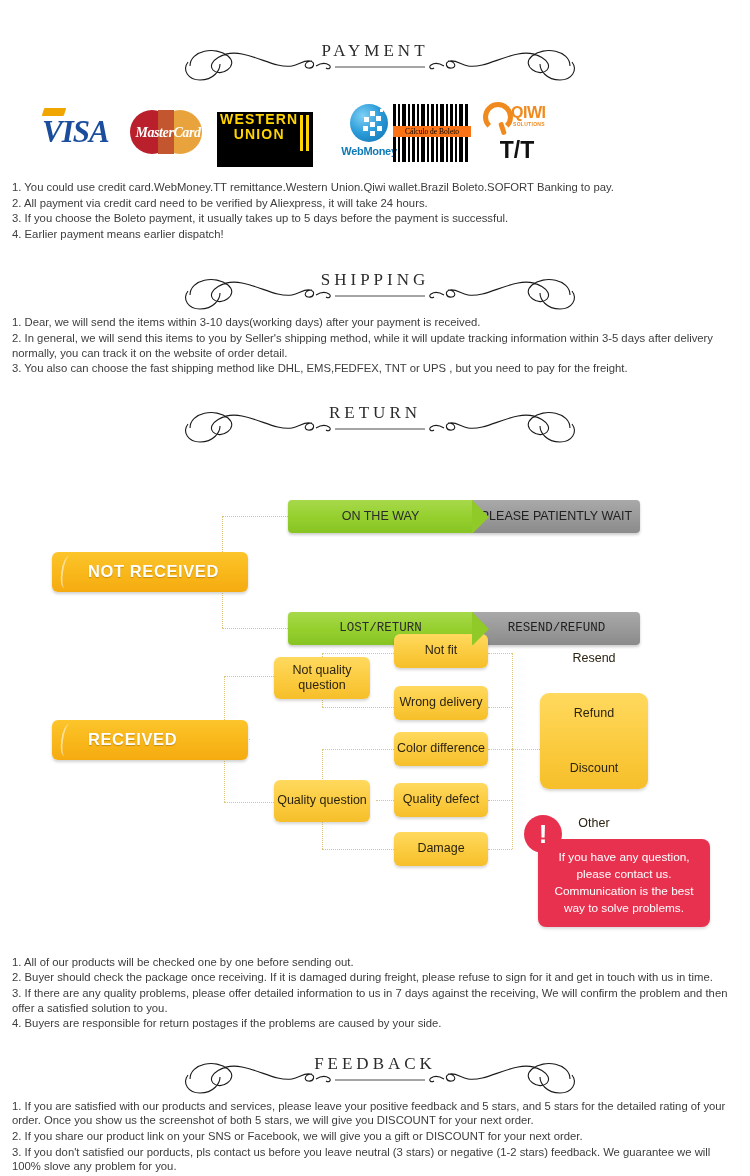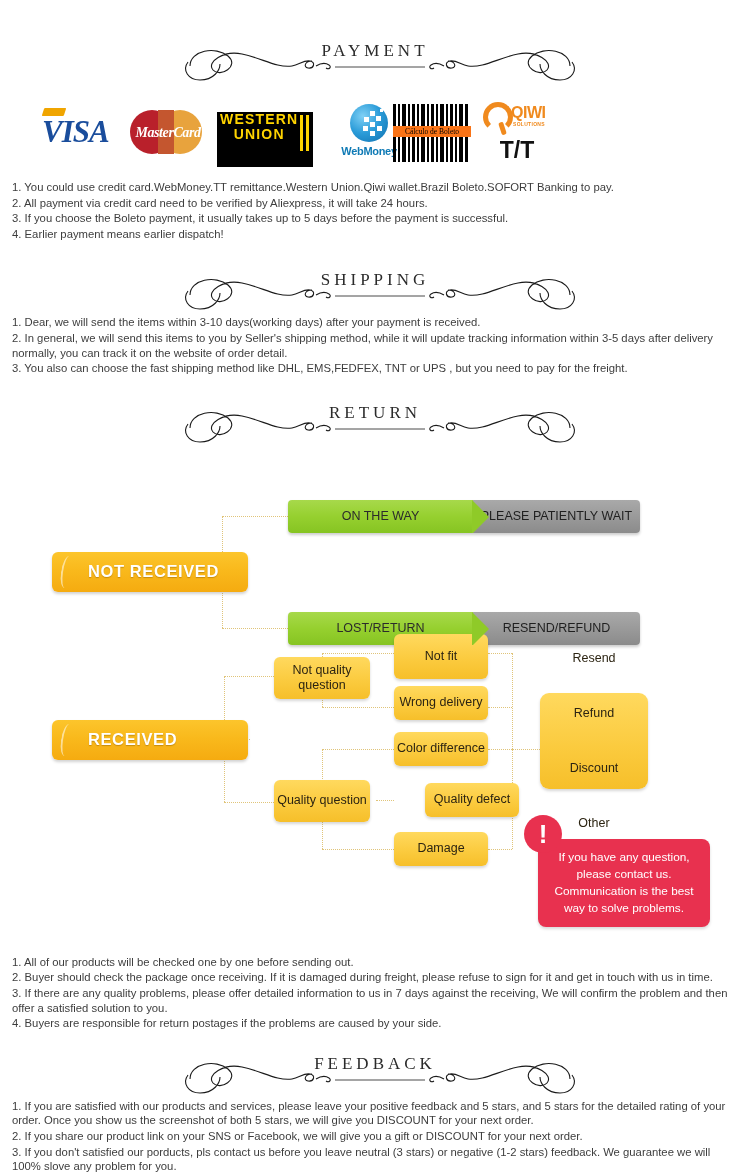--- a/index.html
+++ b/index.html
@@ -455,21 +455,21 @@
     <div class="tag" style="left:52px; top:100px; width:196px;">
       <span class="notch"></span>
       <span class="lbl">NOT RECEIVED</span>
     </div>
 
     <div class="arrowbar" style="left:288px; top:48px; width:352px;">
       <div class="seg-green" style="width:185px;">ON THE WAY</div>
       <div class="seg-gray">PLEASE PATIENTLY WAIT</div>
     </div>
 
-    <div class="arrowbar" style="left:288px; top:160px; width:352px;">
+    <div class="arrowbar" style="left:288px; top:160px; width:352px;font-family:Liberation Mono, monospace;">
       <div class="seg-green" style="width:185px;">LOST/RETURN</div>
       <div class="seg-gray">RESEND/REFUND</div>
     </div>
   </div>
 
   <div class="flow-received">
 
     <div class="dotline dot-v" style="left:224px; top:59px; height:126px;"></div>
     <div class="dotline dot-h" style="left:224px; top:59px; width:50px;"></div>
     <div class="dotline dot-h" style="left:224px; top:185px; width:50px;"></div>
@@ -497,30 +497,30 @@
       <span class="lbl">RECEIVED</span>
     </div>
 
     <div class="node" style="left:274px; top:40px; width:96px; height:42px;">
       <span>Not quality question</span>
     </div>
     <div class="node" style="left:274px; top:163px; width:96px; height:42px;">
       <span>Quality question</span>
     </div>
 
-    <div class="node" style="left:394px; top:17px; width:94px; height:45px;">
+    <div class="node" style="left:394px; top:17px; width:94px; height:34px;">
       <span>Not fit</span>
     </div>
     <div class="node" style="left:394px; top:69px; width:94px; height:34px;">
       <span>Wrong delivery</span>
     </div>
     <div class="node" style="left:394px; top:115px; width:94px; height:34px;">
       <span>Color difference</span>
     </div>
-    <div class="node" style="left:394px; top:166px; width:94px; height:34px;margin-left:31px;">
+    <div class="node" style="left:394px; top:166px; width:94px; height:34px;">
       <span>Quality defect</span>
     </div>
     <div class="node" style="left:394px; top:215px; width:94px; height:34px;">
       <span>Damage</span>
     </div>
 
     <div class="result-node" style="left:540px; top:76px; width:108px; height:96px;gap:34px;">
       <span>Resend</span>
       <span>Refund</span>
       <span>Discount</span>

